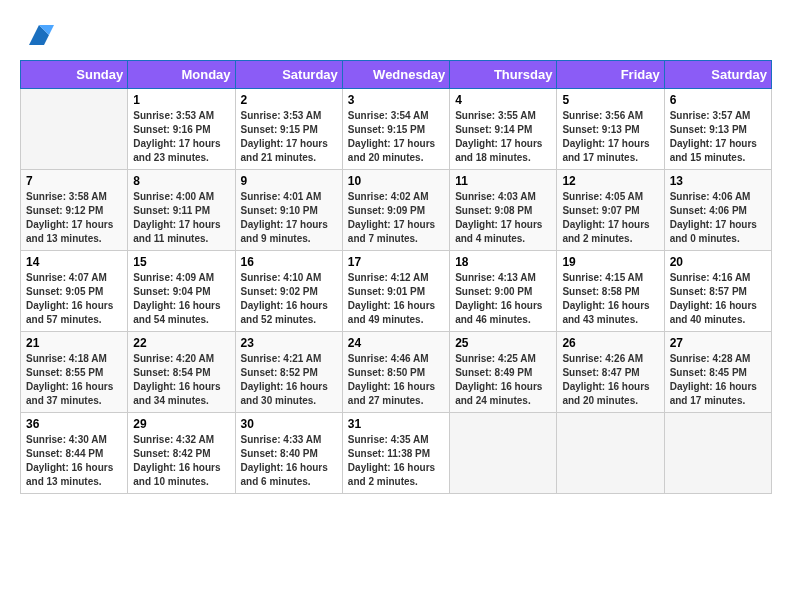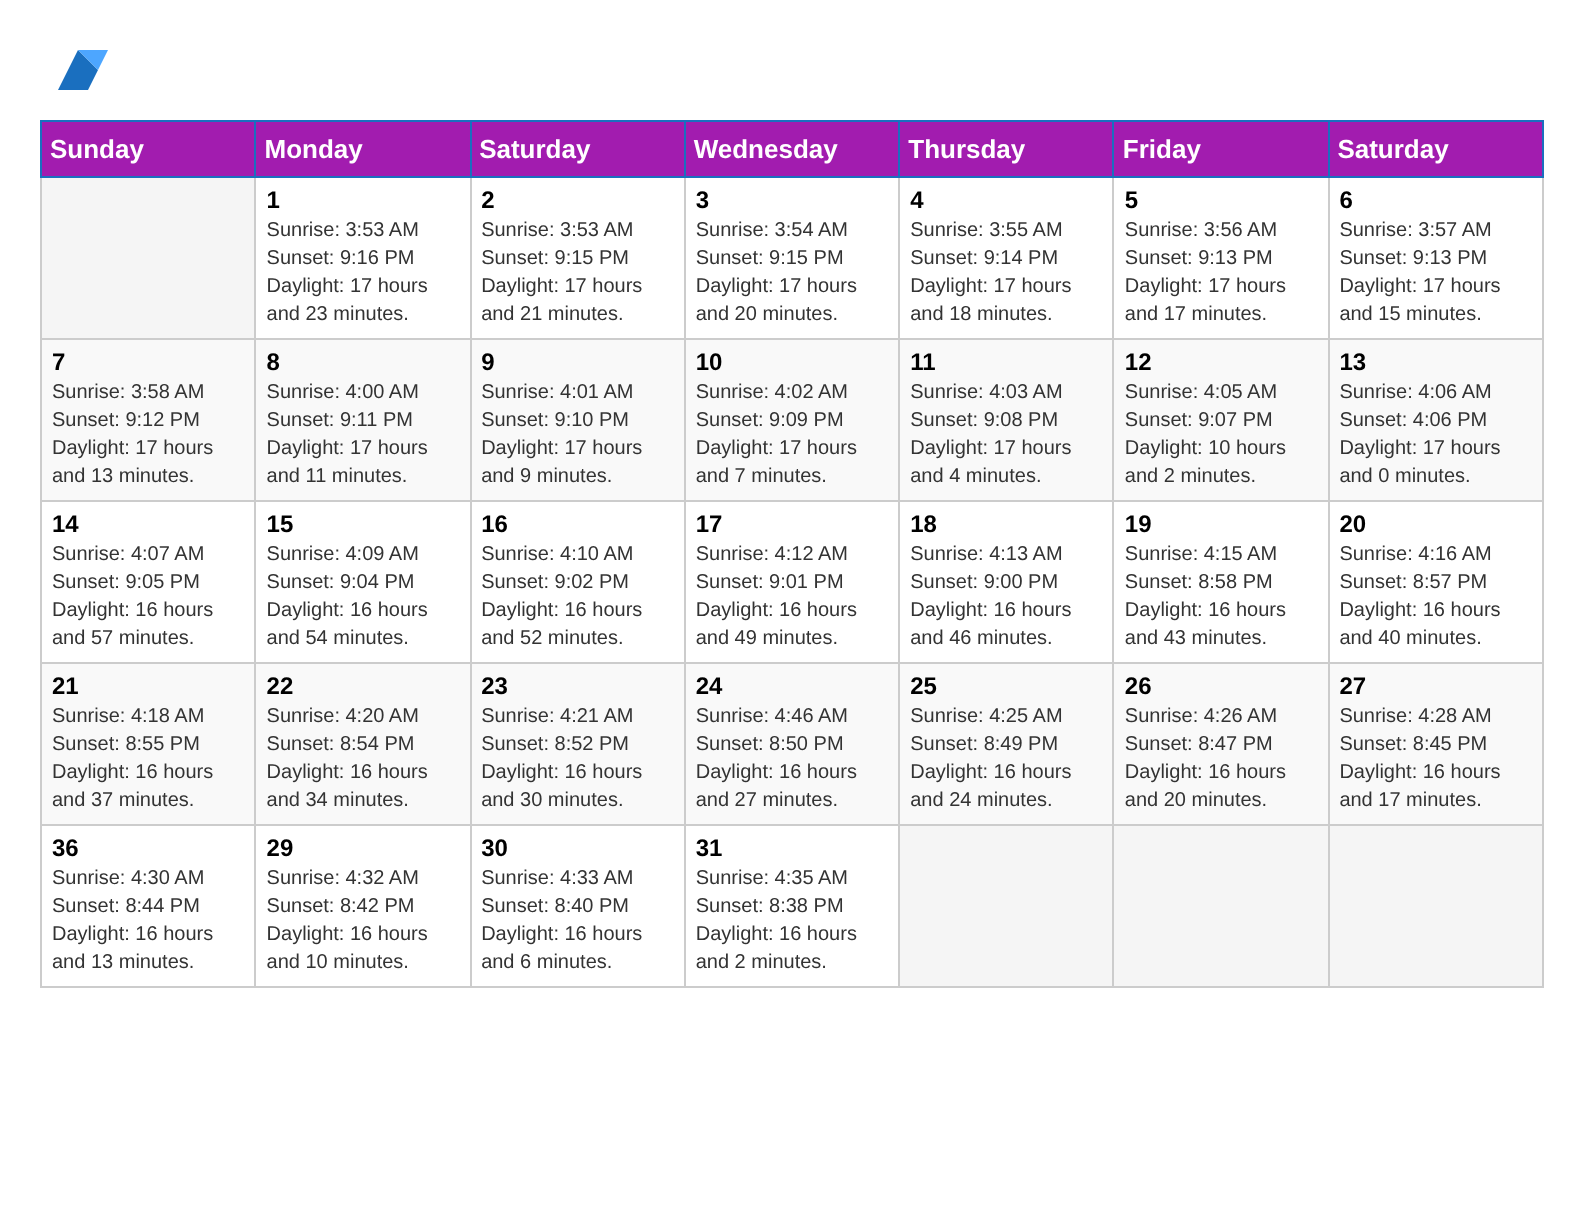--- a/index.html
+++ b/index.html
@@ -46,23 +46,23 @@
     .location {
       font-size: 16px;
       color: #555;
     }
     .calendar {
       width: 100%;
       border-collapse: collapse;
       font-size: 11px;
     }
     .calendar th {
-      background-color: #a21caf;
+      background-color: #8b5cf6;
       color: #fff;
-      text-align: left;
+      text-align: right;
       padding: 6px 4px;
       font-size: 13px;
       font-weight: bold;
       border: 1px solid #1a6fbf;
     }
     .calendar td {
       border: 1px solid #ccc;
       vertical-align: top;
       padding: 4px 5px;
       width: calc(100% / 7);
@@ -75,20 +75,21 @@
     .day-number {
       font-weight: bold;
       font-size: 12px;
       display: block;
       margin-bottom: 2px;
     }
     .day-info {
       font-size: 10px;
       color: #333;
       line-height: 1.4;
+      font-weight: bold;
     }
     .empty-cell {
       background: #f5f5f5 !important;
     }
   </style>
 </head>
 <body>
 
 <div class="header">
   <div class="logo">
@@ -210,21 +211,21 @@
             <span>Sunrise: 4:03 AM</span><br>
             <span>Sunset: 9:08 PM</span><br>
             <span>Daylight: 17 hours and 4 minutes.</span>
           </div>
         </td>
         <td>
           <span class="day-number">12</span>
           <div class="day-info">
             <span>Sunrise: 4:05 AM</span><br>
             <span>Sunset: 9:07 PM</span><br>
-            <span>Daylight: 10 hours and 2 minutes.</span>
+            <span>Daylight: 17 hours and 2 minutes.</span>
           </div>
         </td>
         <td>
           <span class="day-number">13</span>
           <div class="day-info">
             <span>Sunrise: 4:06 AM</span><br>
             <span>Sunset: 4:06 PM</span><br>
             <span>Daylight: 17 hours and 0 minutes.</span>
           </div>
         </td>
@@ -367,21 +368,21 @@
           <div class="day-info">
             <span>Sunrise: 4:33 AM</span><br>
             <span>Sunset: 8:40 PM</span><br>
             <span>Daylight: 16 hours and 6 minutes.</span>
           </div>
         </td>
         <td>
           <span class="day-number">31</span>
           <div class="day-info">
             <span>Sunrise: 4:35 AM</span><br>
-            <span>Sunset: 8:38 PM</span><br>
+            <span>Sunset: 11:38 PM</span><br>
             <span>Daylight: 16 hours and 2 minutes.</span>
           </div>
         </td>
         <td class="empty-cell"></td>
         <td class="empty-cell"></td>
         <td class="empty-cell"></td>
       </tr>
     </tbody>
 </table>
 

